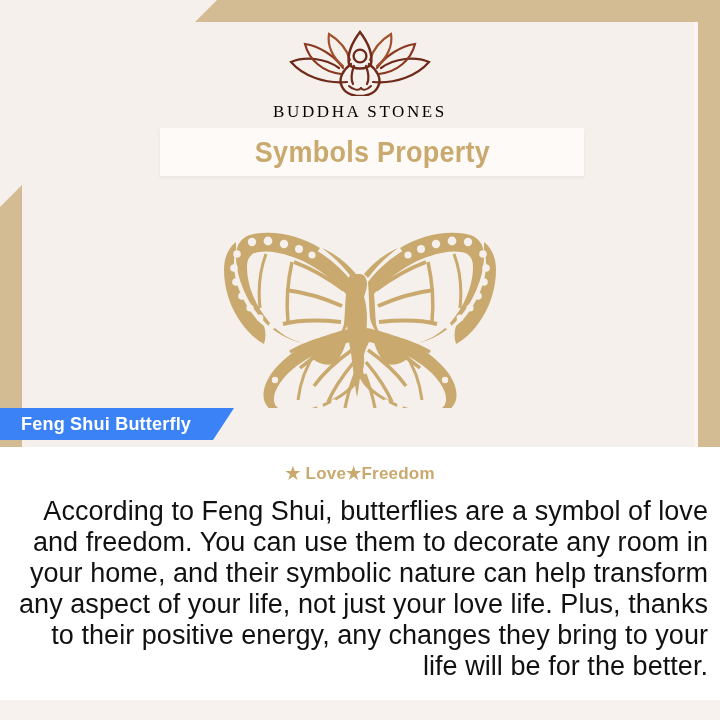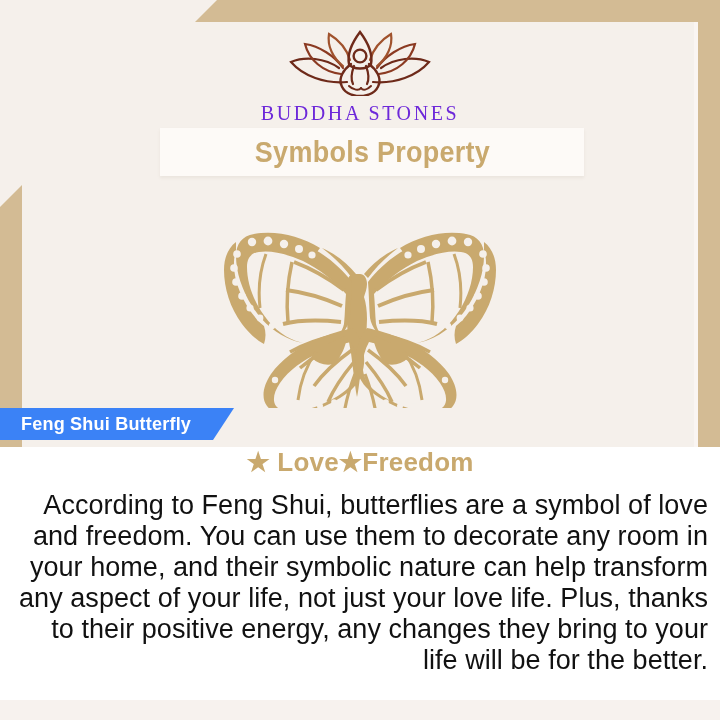--- a/index.html
+++ b/index.html
@@ -79,23 +79,23 @@
     width:720px;
     display:flex;flex-direction:column;align-items:center;
   }
   .logo-mark{
     width:150px;height:70px;
     display:block;
   }
   .logo-word{
     margin-top:6px;
     font-family:"Liberation Serif",serif;
-    font-size:20px;
+    font-size:17px;
     letter-spacing:2.6px;
-    color:#6d28d9;
+    color:#000000;
     font-weight:400;
   }
 
   
   .title-band{
     position:absolute;
     left:148px;top:128px;
     width:424px;height:48px;
     background:#fdfaf7;
     display:flex;align-items:center;justify-content:center;
@@ -140,25 +140,26 @@
   }
 
   
   .text-section{
     position:absolute;
     left:0;top:447px;
     width:720px;height:253px;
     background:#ffffff;
   }
   .love-freedom{
+    margin-top:16px;
     text-align:center;
     color:#c9a96e;
     font-family:"Liberation Sans Narrow","Liberation Sans",sans-serif;
     font-weight:bold;
-    font-size:26px;
+    font-size:17px;
     letter-spacing:.2px;
   }
   .body-copy{
     margin:12px 0 0 0;
     padding:0 12px 0 19px;
     color:#111111;
     font-family:"Liberation Sans Narrow","Liberation Sans",sans-serif;
     font-size:27px;
     font-weight:500;
     line-height:31px;

